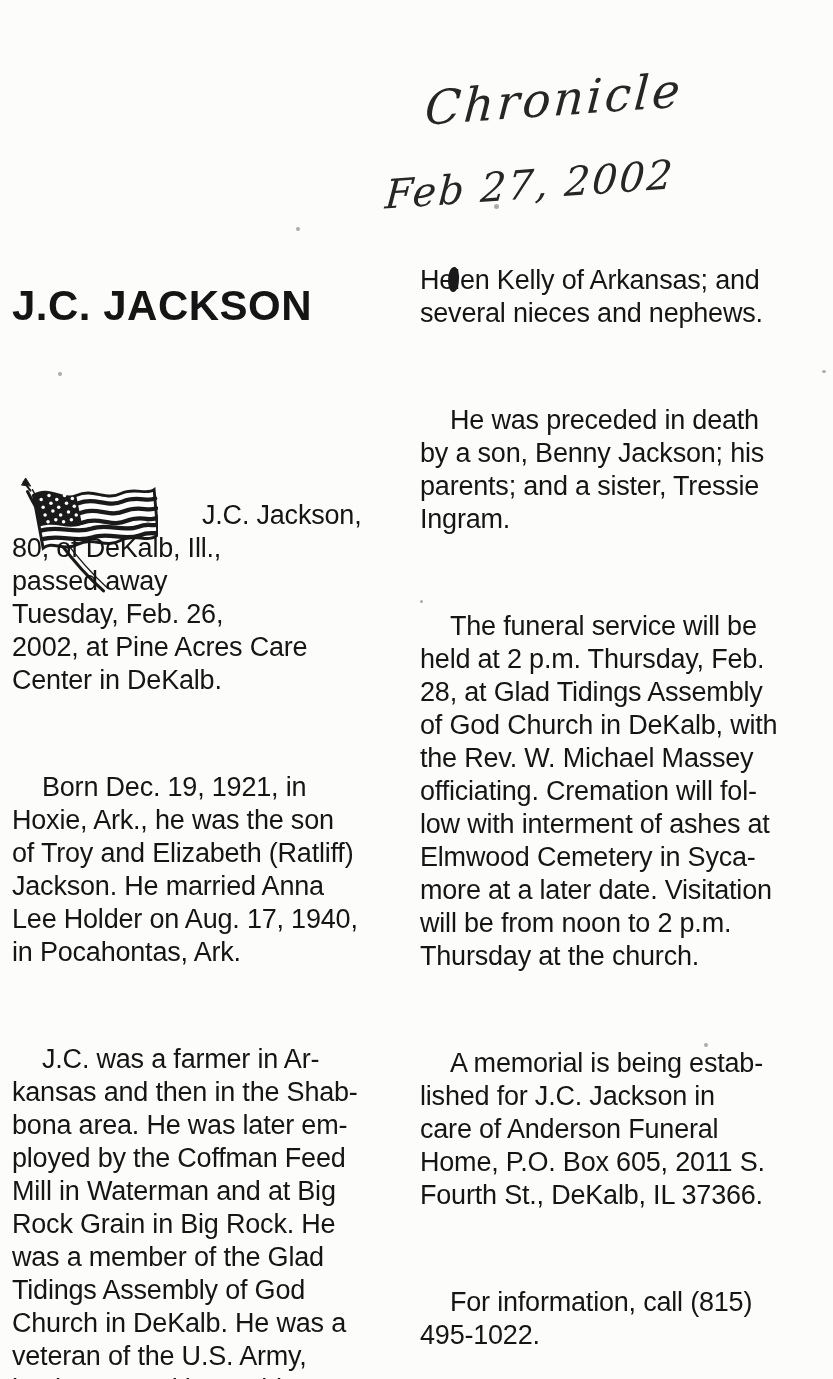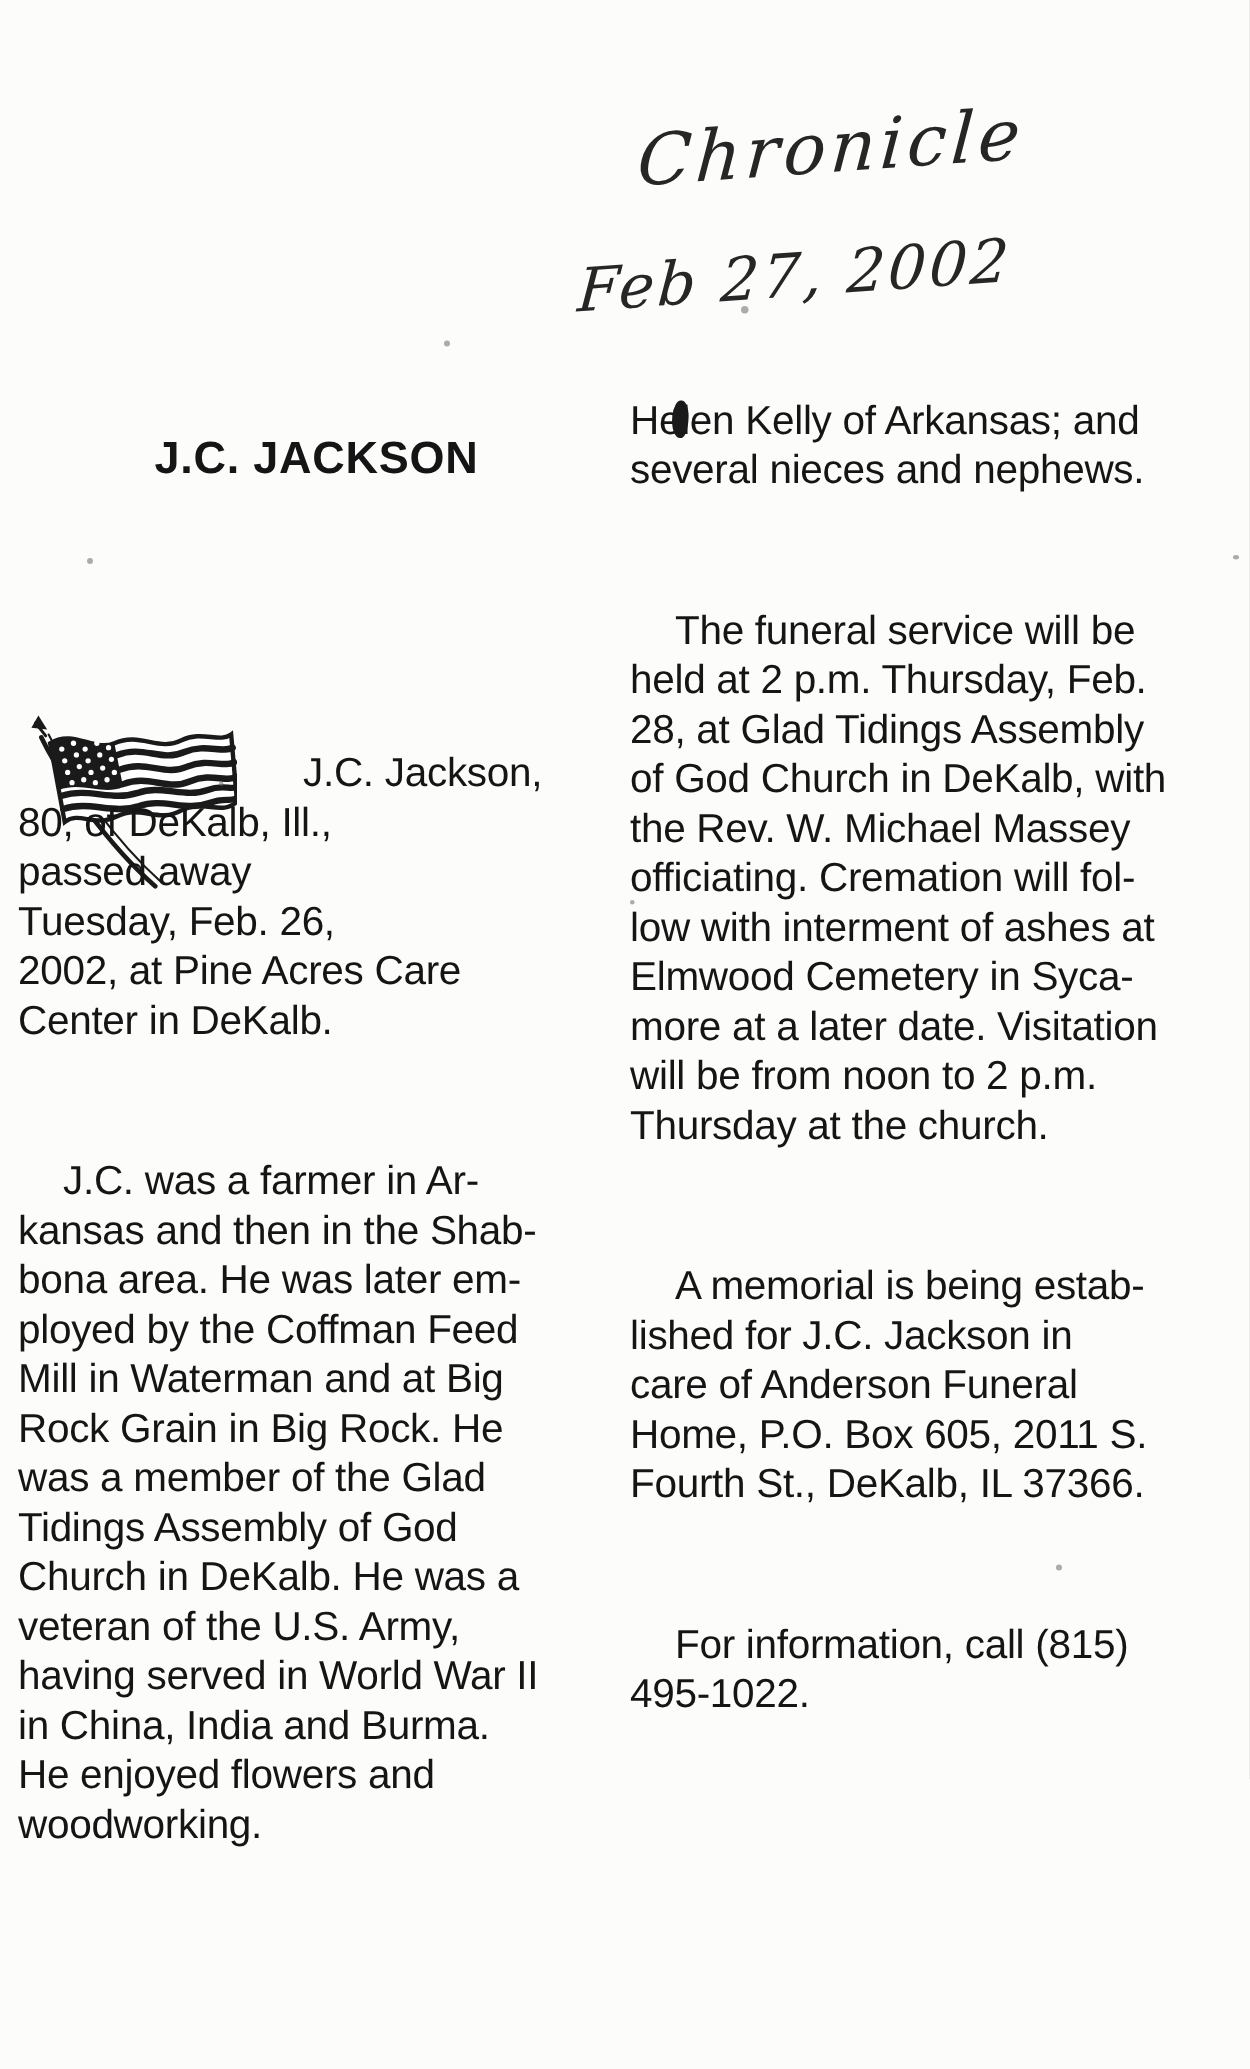--- a/index.html
+++ b/index.html
@@ -34,24 +34,23 @@
     font-size: 27px;
     line-height: 33px;
     letter-spacing: -0.2px;
     white-space: pre;
   }
   .col-left  { left: 12px;  top: 220px; width: 398px; }
   .col-right { left: 420px; top: 198px; width: 410px; }
 
   .headline {
     margin: 0 0 6px 0;
-    font-size: 30px;
+    font-size: 42px;
     line-height: 40px;
     font-weight: bold;
-    text-align: center;
     letter-spacing: 0.5px;
     white-space: normal;
   }
   .col p { margin: 0; }
   .col p + p { margin-top: 8px; }
   p.indent { text-indent: 30px; }
   p.intro  { text-indent: 40px; margin-top: 2px; }
 
   .flag-box {
     float: left;
@@ -144,40 +143,50 @@
         </g>
       </svg>
     </div>
 
     <p class="intro">J.C. Jackson,
 80, of DeKalb, Ill.,
 passed away
 Tuesday, Feb. 26,
 2002, at Pine Acres Care
 Center in DeKalb.</p>
+    <p class="indent">Born Dec. 19, 1921, in
+Hoxie, Ark., he was the son
+of Troy and Elizabeth (Ratliff)
+Jackson. He married Anna
+Lee Holder on Aug. 17, 1940,
+in Pocahontas, Ark.</p>
     <p class="indent">J.C. was a farmer in Ar-
 kansas and then in the Shab-
 bona area. He was later em-
 ployed by the Coffman Feed
 Mill in Waterman and at Big
 Rock Grain in Big Rock. He
 was a member of the Glad
 Tidings Assembly of God
 Church in DeKalb. He was a
 veteran of the U.S. Army,
 having served in World War II
 in China, India and Burma.
 He enjoyed flowers and
 woodworking.</p>
     
   </div>
 
   <div class="col col-right">
     <p>Helen Kelly of Arkansas; and
 several nieces and nephews.</p>
+    <p class="indent">He was preceded in death
+by a son, Benny Jackson; his
+parents; and a sister, Tressie
+Ingram.</p>
     <p class="indent">The funeral service will be
 held at 2 p.m. Thursday, Feb.
 28, at Glad Tidings Assembly
 of God Church in DeKalb, with
 the Rev. W. Michael Massey
 officiating. Cremation will fol-
 low with interment of ashes at
 Elmwood Cemetery in Syca-
 more at a later date. Visitation
 will be from noon to 2 p.m.

